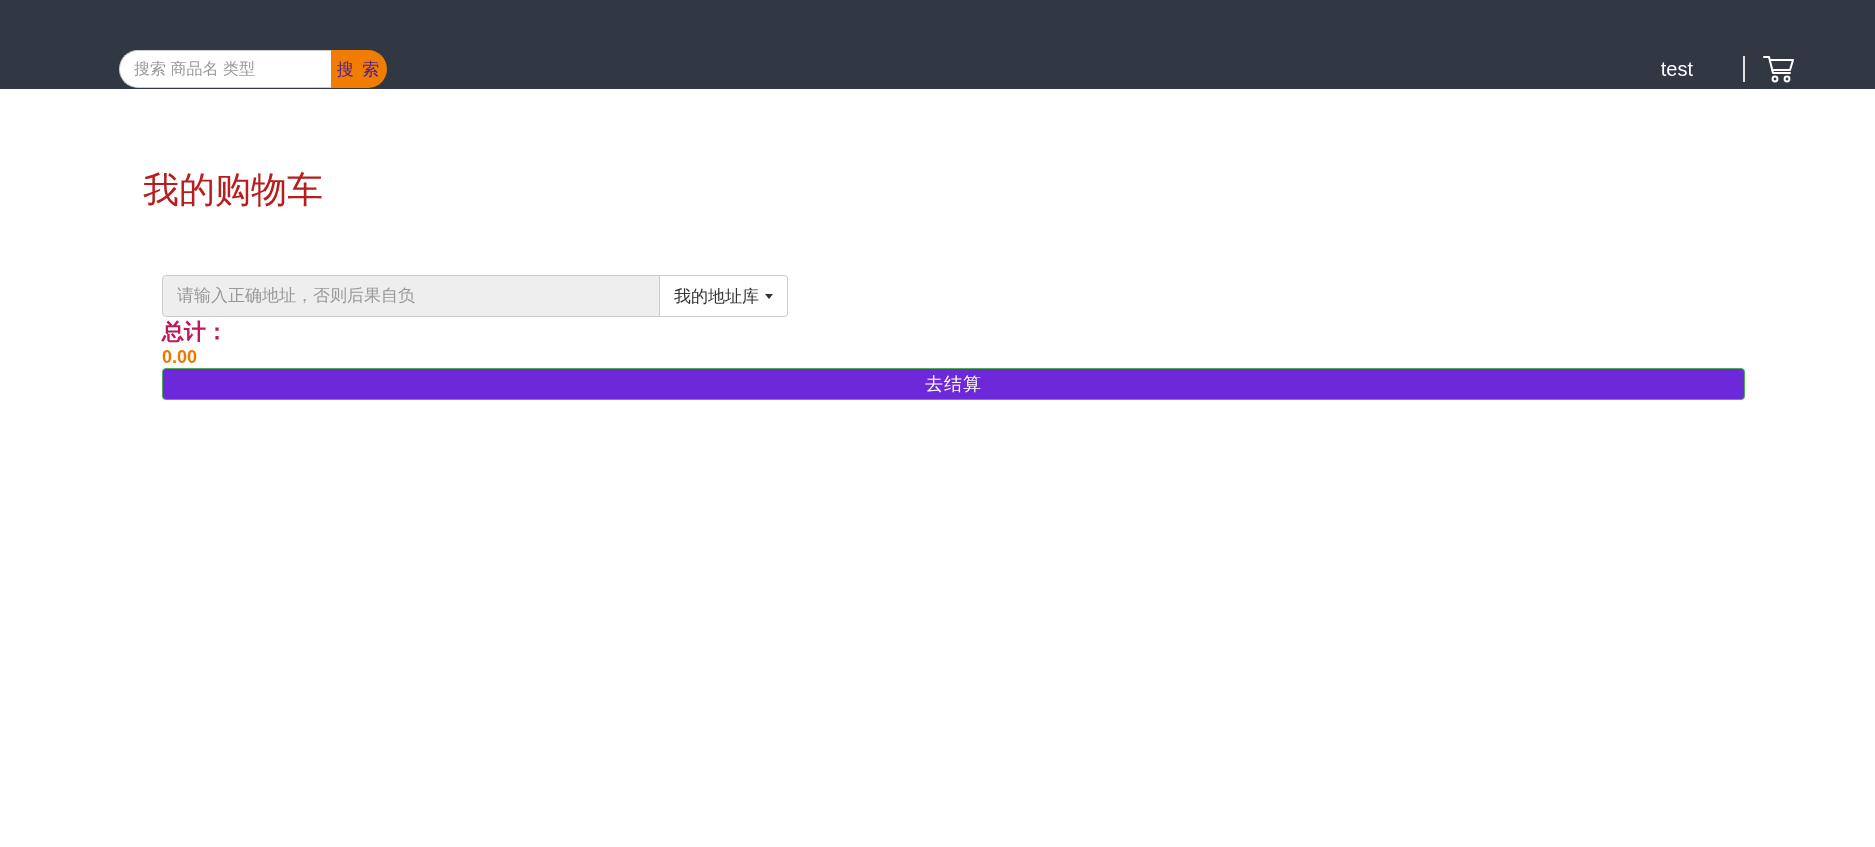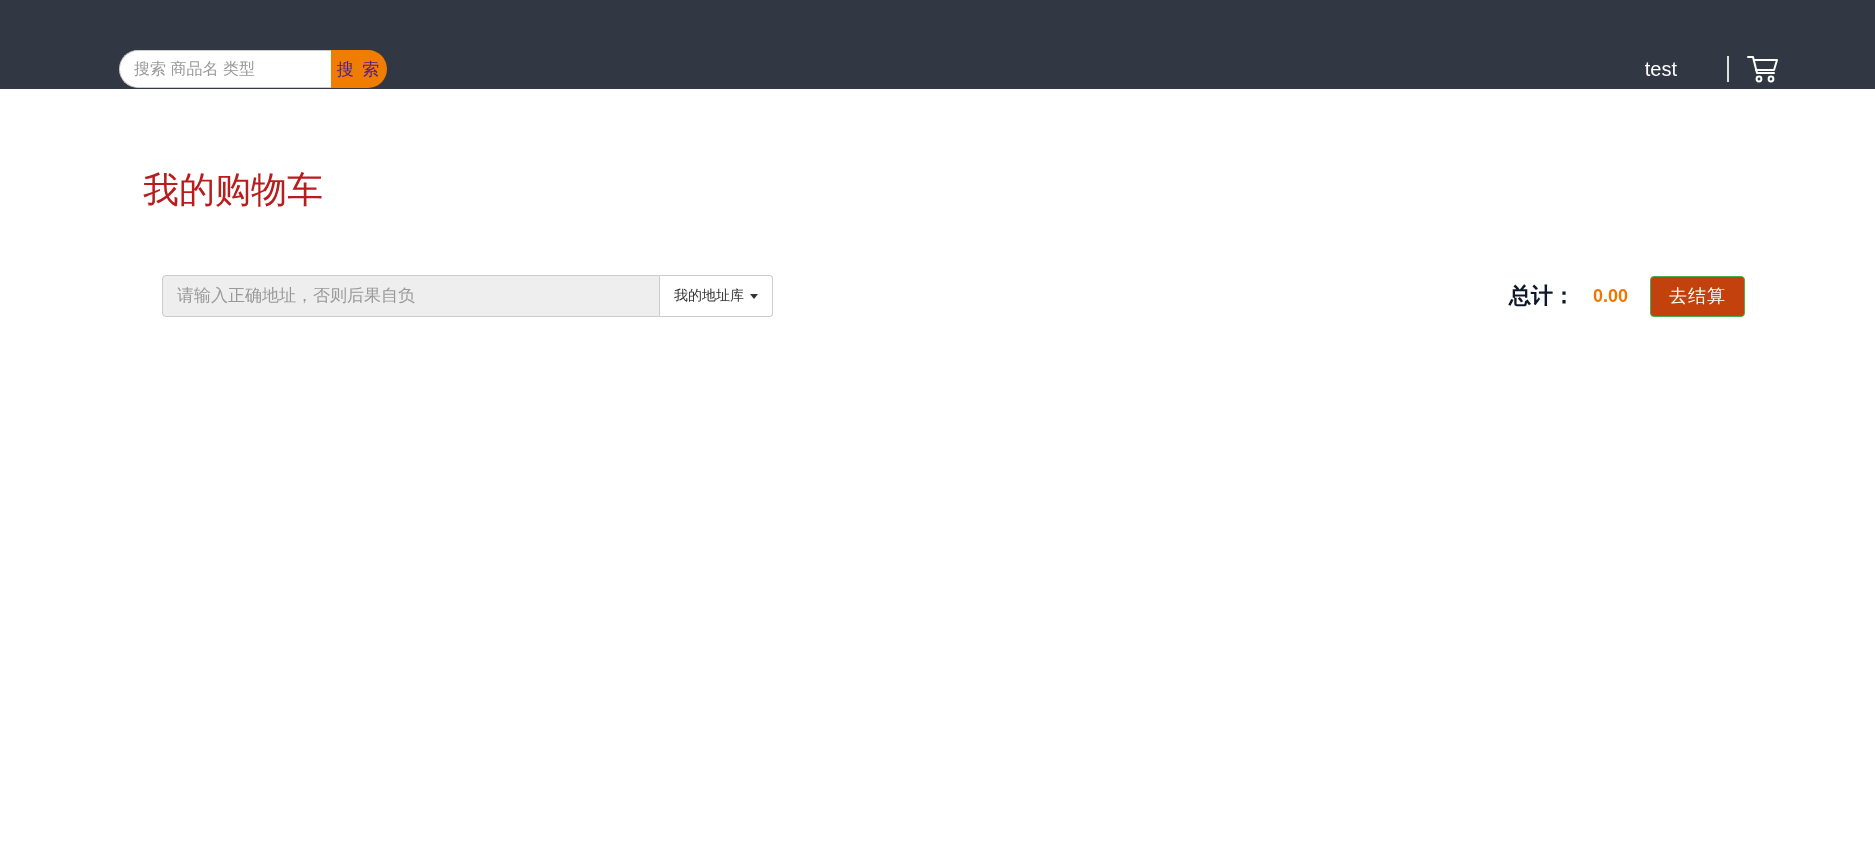--- a/index.html
+++ b/index.html
@@ -43,21 +43,21 @@
     background: #F07C00;
     color: #4c1d95;
     font-size: 17px;
     letter-spacing: 2px;
     border-radius: 0 19px 19px 0;
     cursor: pointer;
   }
 
   .header-right {
     position: absolute;
-    right: 96px;
+    right: 80px;
     top: 54px;
     display: flex;
     align-items: center;
     height: 30px;
   }
   .username {
     color: #ffffff;
     font-size: 20px;
     margin-right: 50px;
     cursor: pointer;
@@ -82,21 +82,21 @@
     font-size: 36px;
     font-weight: 500;
     color: #b91c1c;
   }
 
   .cart-bar {
     margin-top: 60px;
     margin-left: 162px;
     margin-right: 130px;
     display: flex;
-    align-items: center;
+    flex-direction: column;
   }
 
   .address-group {
     display: flex;
     height: 42px;
   }
   .address-input {
     width: 498px;
     background: #eeeeee;
     border: 1px solid #ccc;
@@ -106,53 +106,53 @@
     color: #888;
     outline: none;
   }
   .address-input::placeholder { color: #999; }
   .address-dropdown {
     background: #ffffff;
     border: 1px solid #ccc;
     border-left: none;
     border-radius: 0 4px 4px 0;
     padding: 0 14px;
-    font-size: 14px;
+    font-size: 17px;
     color: #333;
     display: flex;
     align-items: center;
     cursor: pointer;
   }
   .caret {
     display: inline-block;
     width: 0; height: 0;
     margin-left: 6px;
     border-left: 4px solid transparent;
     border-right: 4px solid transparent;
     border-top: 5px solid #333;
   }
 
   .spacer { flex: 1; }
 
   .total-label {
     font-size: 22px;
     font-weight: 700;
-    color: #0f172a;
+    color: #be185d;
     margin-right: 18px;
   }
   .total-value {
     font-size: 18px;
     font-weight: 700;
     color: #EE7700;
     margin-right: 22px;
   }
   .checkout-btn {
-    height: 41px;
+    height: 32px;
     padding: 0 18px;
-    background: #c2410c;
+    background: #6d28d9;
     border: 1px solid #4CAE4C;
     color: #fff;
     font-size: 18px;
     border-radius: 4px;
     cursor: pointer;
     letter-spacing: 1px;
   }
 </style>
 </head>
 <body>

